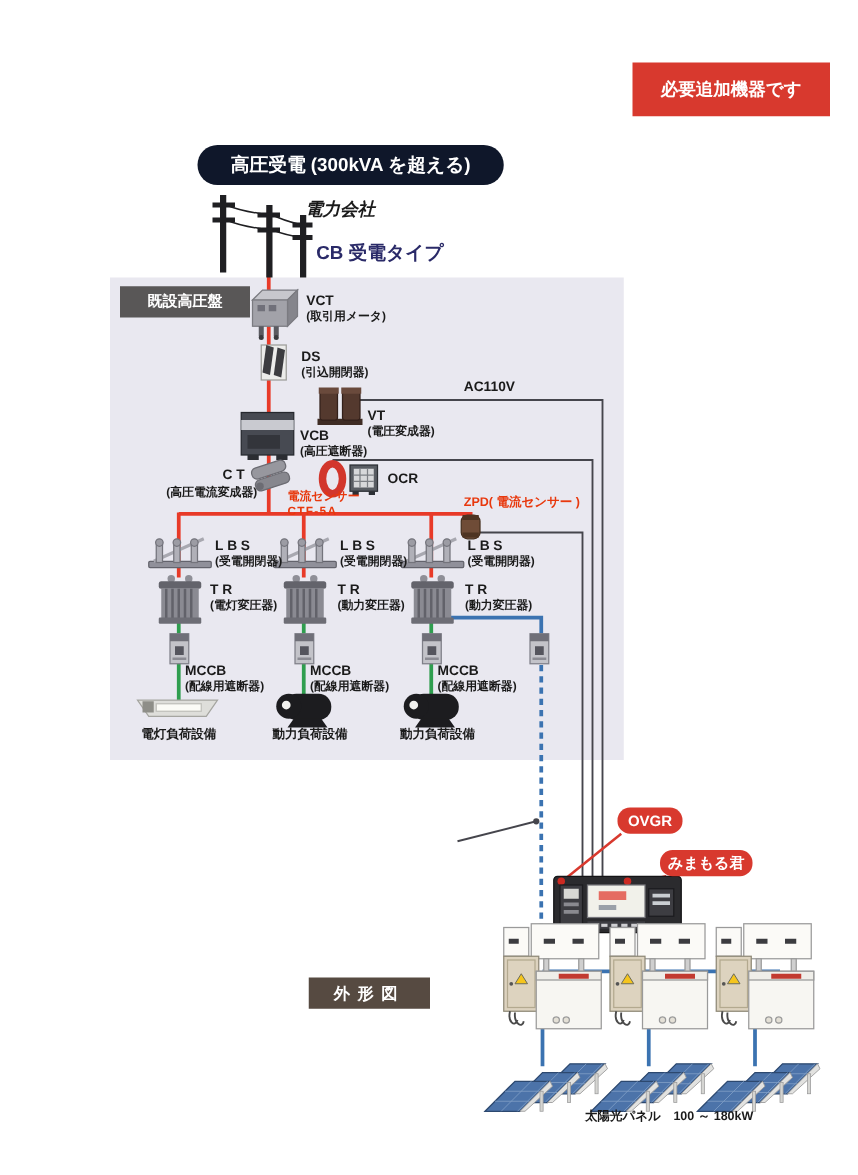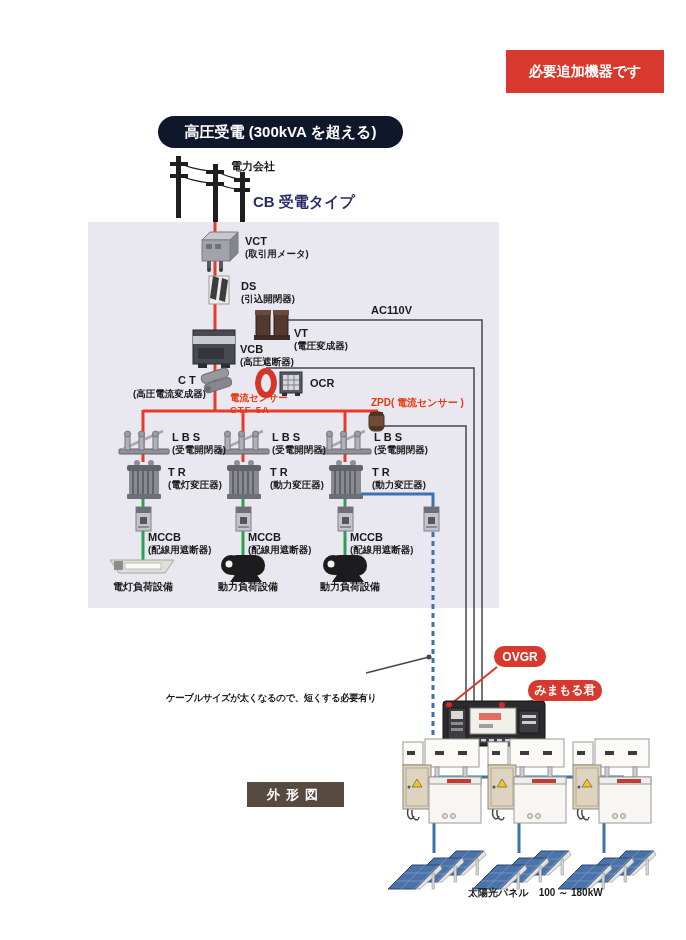--- a/index.html
+++ b/index.html
@@ -256,22 +256,23 @@
     <use href="#sym-pcs" x="573" y="739"></use>
 
     <use href="#sym-sarray" x="388" y="845"></use>
     <use href="#sym-sarray" x="473" y="845"></use>
     <use href="#sym-sarray" x="558" y="845"></use>
   </svg>
 
   <div class="abs badge" style="left:506px;top:50px;width:158px;height:43px;">必要追加機器です</div>
   <div class="abs pill" style="left:158px;top:116px;width:245px;height:32px;">高圧受電 (300kVA を超える)</div>
 
-  <div class="small-lbl" style="left:231px;top:159px;font-size:11px;">電力会社</div>
+  <div class="small-lbl" style="left:244px;top:159px;font-size:14px;font-style:italic;">電力会社</div>
   <div class="recept" style="left:253px;top:193px;">CB 受電タイプ</div>
+  <div class="abs darkbox" style="left:96px;top:229px;width:104px;height:25px;">既設高圧盤</div>
 
   <div class="dev-label" style="left:245px;top:234px;">
     <span class="nm">VCT</span>
     <span class="dsub">(取引用メータ)</span>
   </div>
   <div class="dev-label" style="left:241px;top:279px;">
     <span class="nm">DS</span>
     <span class="dsub">(引込開閉器)</span>
   </div>
   <div class="small-lbl" style="left:371px;top:304px;font-size:11px;">AC110V</div>
@@ -325,21 +326,20 @@
     <span class="dsub">(配線用遮断器)</span>
   </div>
   <div class="dev-label" style="left:350px;top:530px;">
     <span class="nm">MCCB</span>
     <span class="dsub">(配線用遮断器)</span>
   </div>
   <div class="small-lbl" style="left:113px;top:580px;font-size:10px;">電灯負荷設備</div>
   <div class="small-lbl" style="left:218px;top:580px;font-size:10px;">動力負荷設備</div>
   <div class="small-lbl" style="left:320px;top:580px;font-size:10px;">動力負荷設備</div>
 
-  <div class="small-lbl" style="left:166px;top:692px;font-size:9.5px;letter-spacing:-0.5px;">ケーブルサイズが太くなるので、短くする必要有り</div>
 
   <div class="abs redbox" style="left:494px;top:646px;width:52px;height:21px;">OVGR</div>
   <div class="abs redbox" style="left:528px;top:680px;width:74px;height:21px;">みまもる君</div>
 
   <div class="abs brownbox" style="left:247px;top:782px;width:97px;height:25px;">外形図</div>
 
   <div class="small-lbl" style="left:468px;top:886px;font-size:10px;">太陽光パネル　100 ～ 180kW</div>
 </div>
 
 </body></html>

